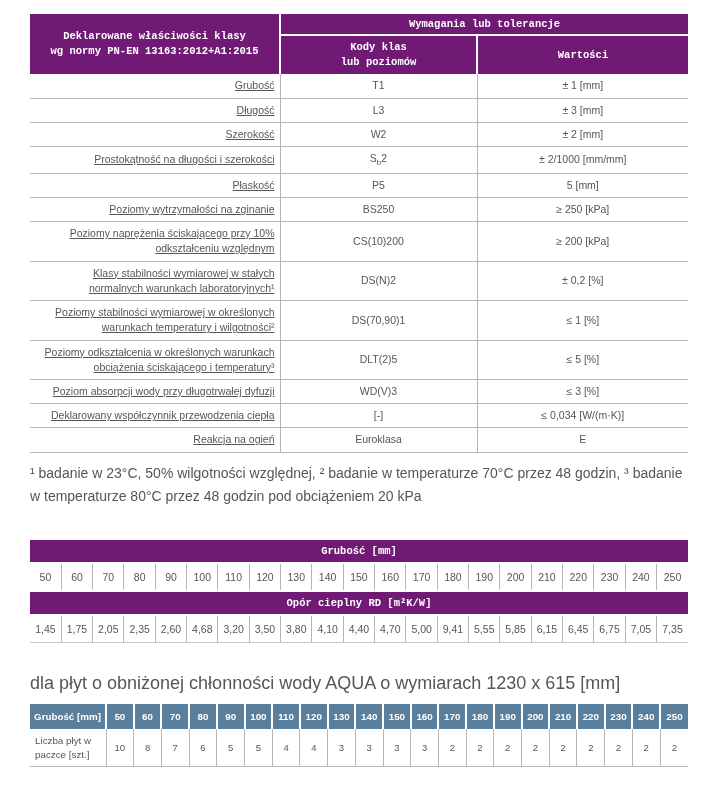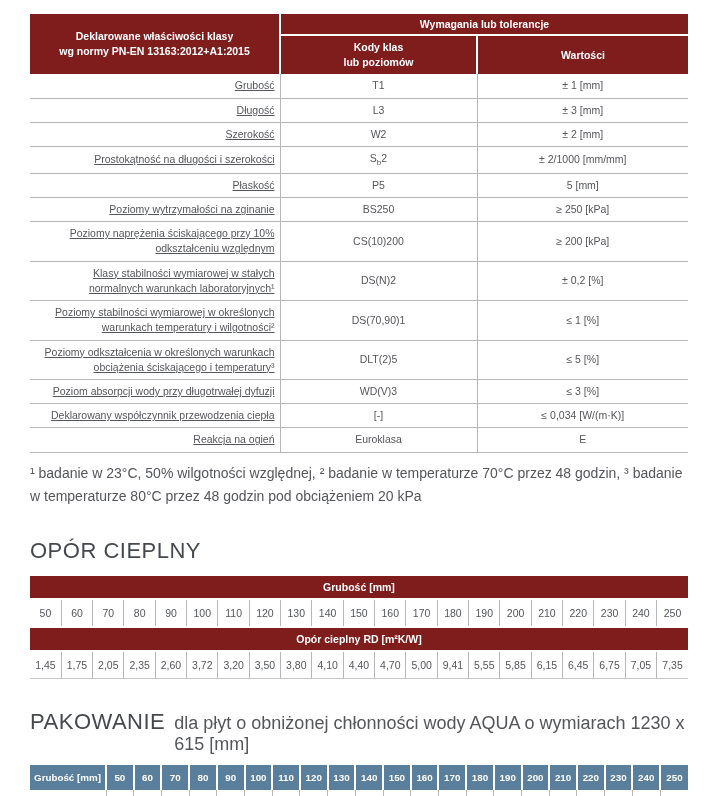--- a/index.html
+++ b/index.html
@@ -12,21 +12,21 @@
   .page { padding:14px 30px 18px 30px; }
 
   .section-title {
     font-size:22px; font-weight:500; color:#45494e;
     letter-spacing:0.5px; margin:0 0 10px 0;
   }
   .title-row { display:flex; align-items:baseline; gap:9px; margin:0 0 10px 0; }
   .title-sub { font-size:18px; font-weight:400; color:#54565a; letter-spacing:0; }
 
   table { border-collapse:collapse; width:658px; table-layout:fixed; }
-  .blue-cell { background:#7f1d1d; color:#ffffff; font-weight:bold; }
+  .blue-cell { background:#701a75; color:#ffffff; font-weight:bold;font-family:Liberation Mono, monospace; }
 
   
   #parametry-table th { font-size:10.5px; vertical-align:middle; }
   #parametry-table .hdr-main {
     white-space:pre-line; border-right:2px solid #ffffff; padding:4px 6px; line-height:1.45;
   }
   #parametry-table .hdr-group { padding:3px 4px; border-bottom:2px solid #ffffff; height:14px; }
   #parametry-table .hdr-codes { white-space:pre-line; border-right:2px solid #ffffff; padding:4px 4px; line-height:1.45; }
   #parametry-table .hdr-values { padding:4px 4px; }
   #parametry-table tbody td {
@@ -158,21 +158,20 @@
             <td class="c1">Reakcja na ogień</td>
             <td class="c2">Euroklasa</td>
             <td class="c3">E</td>
           </tr>
         </tbody>
     </table>
     <p class="footnote">¹ badanie w 23°C, 50% wilgotności względnej, ² badanie w temperaturze 70°C przez 48 godzin, ³ badanie w temperaturze 80°C przez 48 godzin pod obciążeniem 20 kPa</p>
   </section>
 
   <section class="section">
-    <h1 class="section-title">OPÓR CIEPLNY</h1>
     <table id="opor-table">
       <tbody>
         <tr>
           <td colspan="21" class="blue-cell band">Grubość [mm]</td>
         </tr>
         <tr id="opor-thickness-row">
             <td class="num">50</td>
             <td class="num">60</td>
             <td class="num">70</td>
             <td class="num">80</td>
@@ -196,21 +195,21 @@
           </tr>
         <tr>
           <td colspan="21" class="blue-cell band">Opór cieplny RD [m²K/W]</td>
         </tr>
         <tr class="bottom" id="opor-rd-row">
             <td class="num">1,45</td>
             <td class="num">1,75</td>
             <td class="num">2,05</td>
             <td class="num">2,35</td>
             <td class="num">2,60</td>
-            <td class="num">3,72</td>
+            <td class="num">4,68</td>
             <td class="num">3,20</td>
             <td class="num">3,50</td>
             <td class="num">3,80</td>
             <td class="num">4,10</td>
             <td class="num">4,40</td>
             <td class="num">4,70</td>
             <td class="num">5,00</td>
             <td class="num">9,41</td>
             <td class="num">5,55</td>
             <td class="num">5,85</td>
@@ -219,21 +218,20 @@
             <td class="num">6,75</td>
             <td class="num">7,05</td>
             <td class="num last">7,35</td>
           </tr>
       </tbody>
     </table>
   </section>
 
   <section class="section">
     <h1 class="title-row">
-      <span class="section-title" style="margin:0">PAKOWANIE</span>
       <span class="title-sub">dla płyt o obniżonej chłonności wody AQUA o wymiarach 1230 x 615 [mm]</span>
     </h1>
     <table id="pak-table">
       <colgroup id="pak-colgroup">
           <col style="width:76px">
           <col>
           <col>
           <col>
           <col>
           <col>

